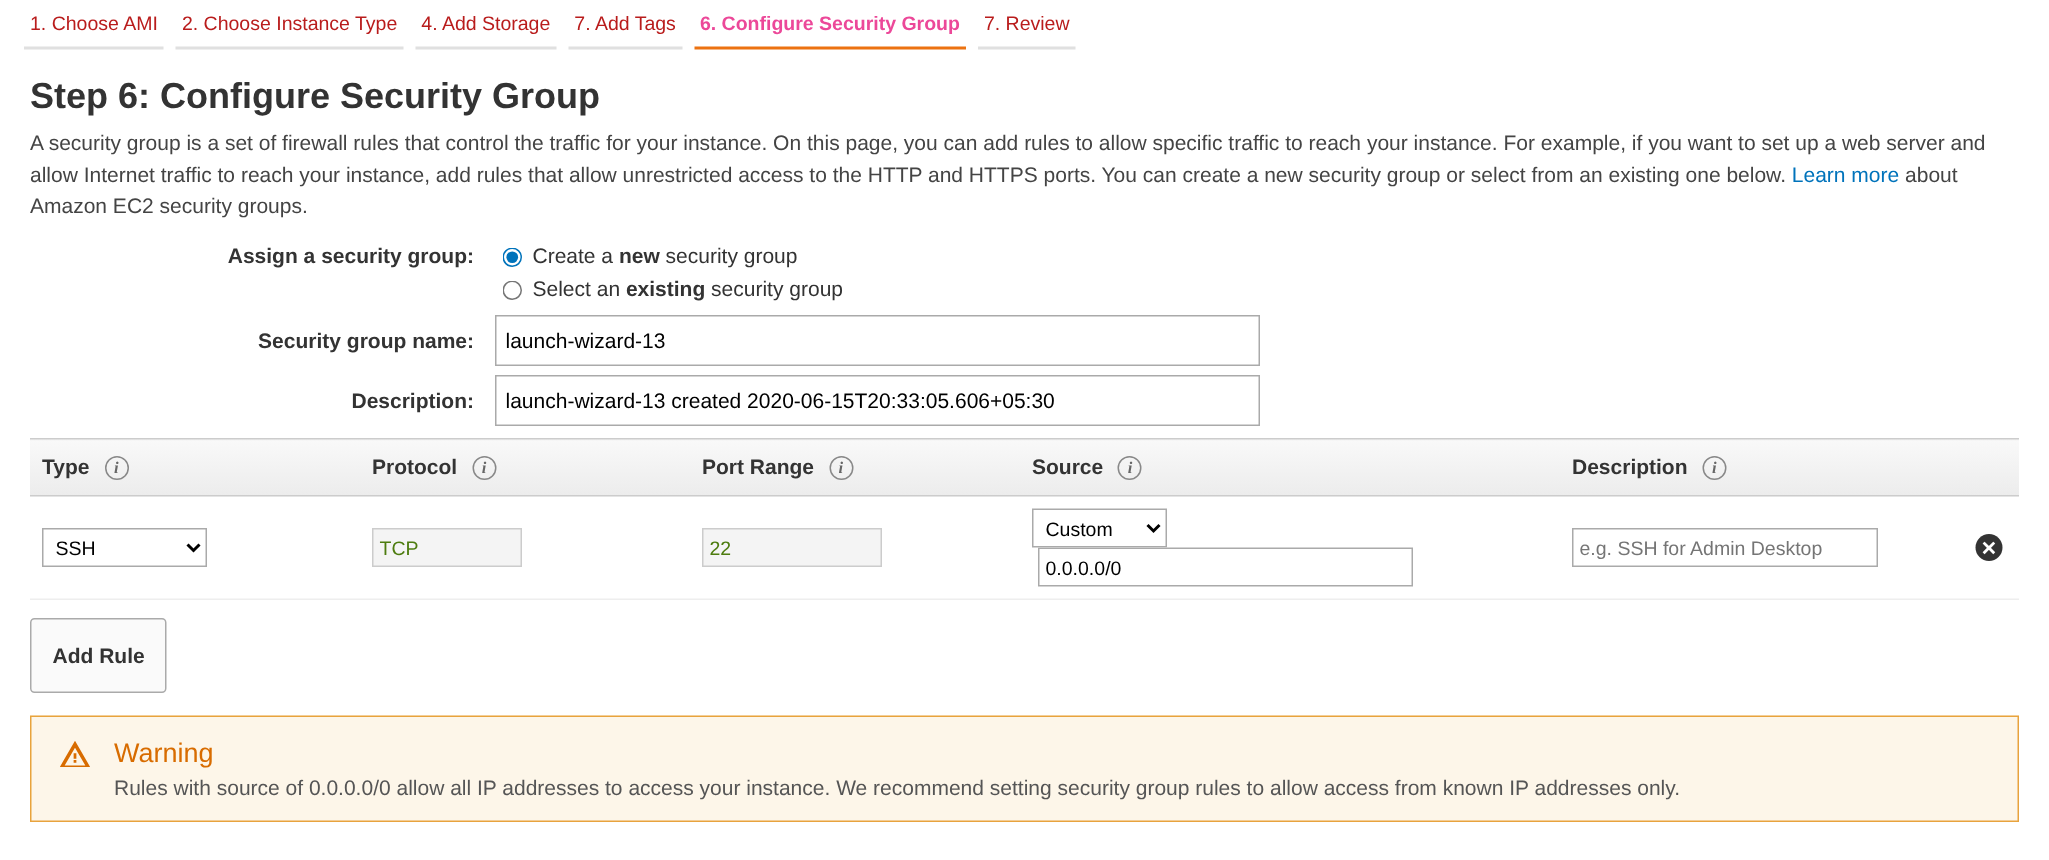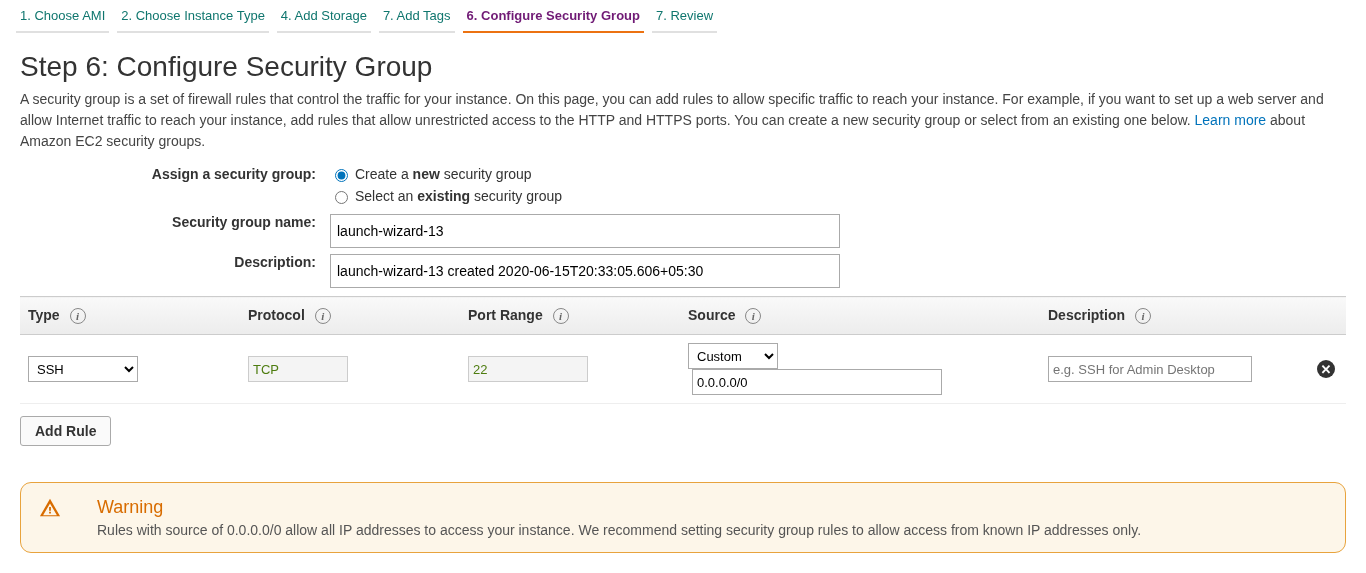--- a/index.html
+++ b/index.html
@@ -9,49 +9,49 @@
     font-family: "Amazon Ember", "Helvetica Neue", Helvetica, Arial, sans-serif;
     font-size: 14px;
     color: #333;
     background: #fff;
   }
 
   
   .tabs { display: flex; gap: 8px; margin: 0 -4px; }
   .tab {
     padding: 8px 4px 8px 4px;
-    color: #0f766e;
+    color: #b91c1c;
     font-size: 13px;
     cursor: pointer;
     border-bottom: 2px solid #e0e0e0;
     white-space: nowrap;
   }
   .tab.active {
-    color: #701a75;
+    color: #ec4899;
     font-weight: 700;
     border-bottom: 2px solid #ec7211;
   }
 
   
   h1.page-title {
-    font-size: 28px;
-    font-weight: 400;
+    font-size: 24px;
+    font-weight: 700;
     color: #333;
     margin: 18px 0 6px 0;
   }
   p.blurb {
     font-size: 14px;
     color: #444;
     line-height: 1.5;
     margin: 0 0 14px 0;
   }
   p.blurb a { color: #0073bb; text-decoration: none; }
 
   
-  .form-row { display: flex; align-items: flex-start; margin-bottom: 6px; }
+  .form-row { display: flex; align-items: center; margin-bottom: 6px; }
   .form-label {
     width: 310px;
     text-align: right;
     font-weight: 700;
     color: #333;
     padding-right: 14px;
     font-size: 14px;
   }
   .radio-option { display: flex; align-items: center; gap: 4px; font-size: 14px; color: #333; }
   .radio-option input[type=radio] { accent-color: #0073bb; }
@@ -108,39 +108,39 @@
     border-radius: 50%;
     color: #fff;
     align-items: center; justify-content: center;
     font-size: 13px;
     font-weight: 700;
     cursor: pointer;
   }
 
   .add-rule-btn {
     margin-top: 12px;
-    padding: 6px 14px;
+    padding: 16px 14px;
     background: #fafafa;
     border: 1px solid #aaa;
     border-radius: 3px;
     font-weight: 700;
     font-size: 14px;
     color: #333;
     cursor: pointer;
   }
 
   
   .warning-box {
-    margin-top: 36px;
+    margin-top: 15px;
     border: 1px solid #e8a33d;
     background: #fdf6e9;
-    border-radius: 11px;
+    border-radius: 0;
     padding: 14px 18px;
     display: flex;
-    gap: 36px;
+    gap: 15px;
   }
   .warning-icon { color: #d86c00; }
   .warning-title { color: #d86c00; font-size: 18px; font-weight: 400; margin-bottom: 4px; }
   .warning-text { color: #555; font-size: 14px; text-align: center; }
 
   
   .footer {
     border-top: 1px solid #e0e0e0;
     margin-top: 26px;
     padding-top: 14px;

